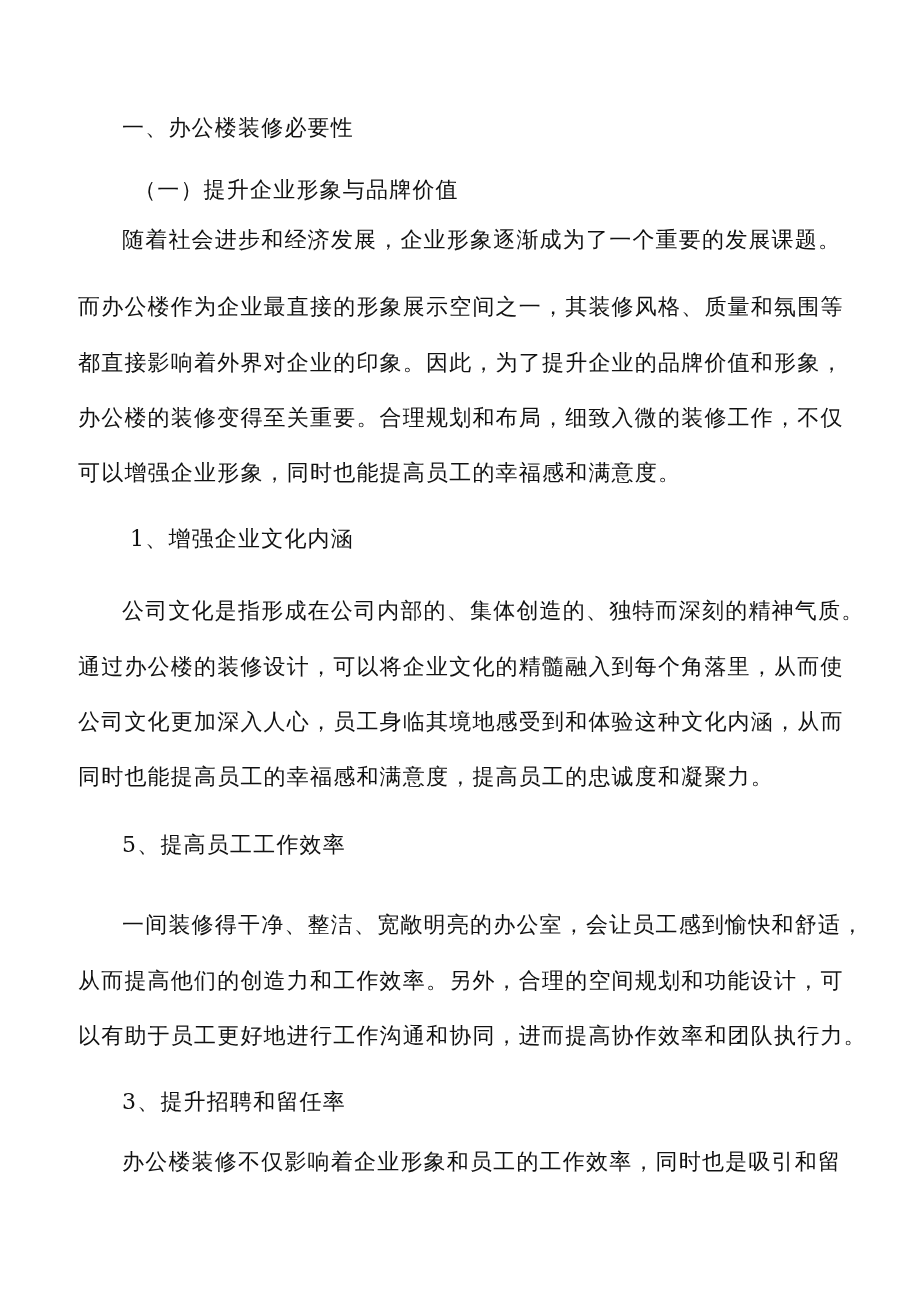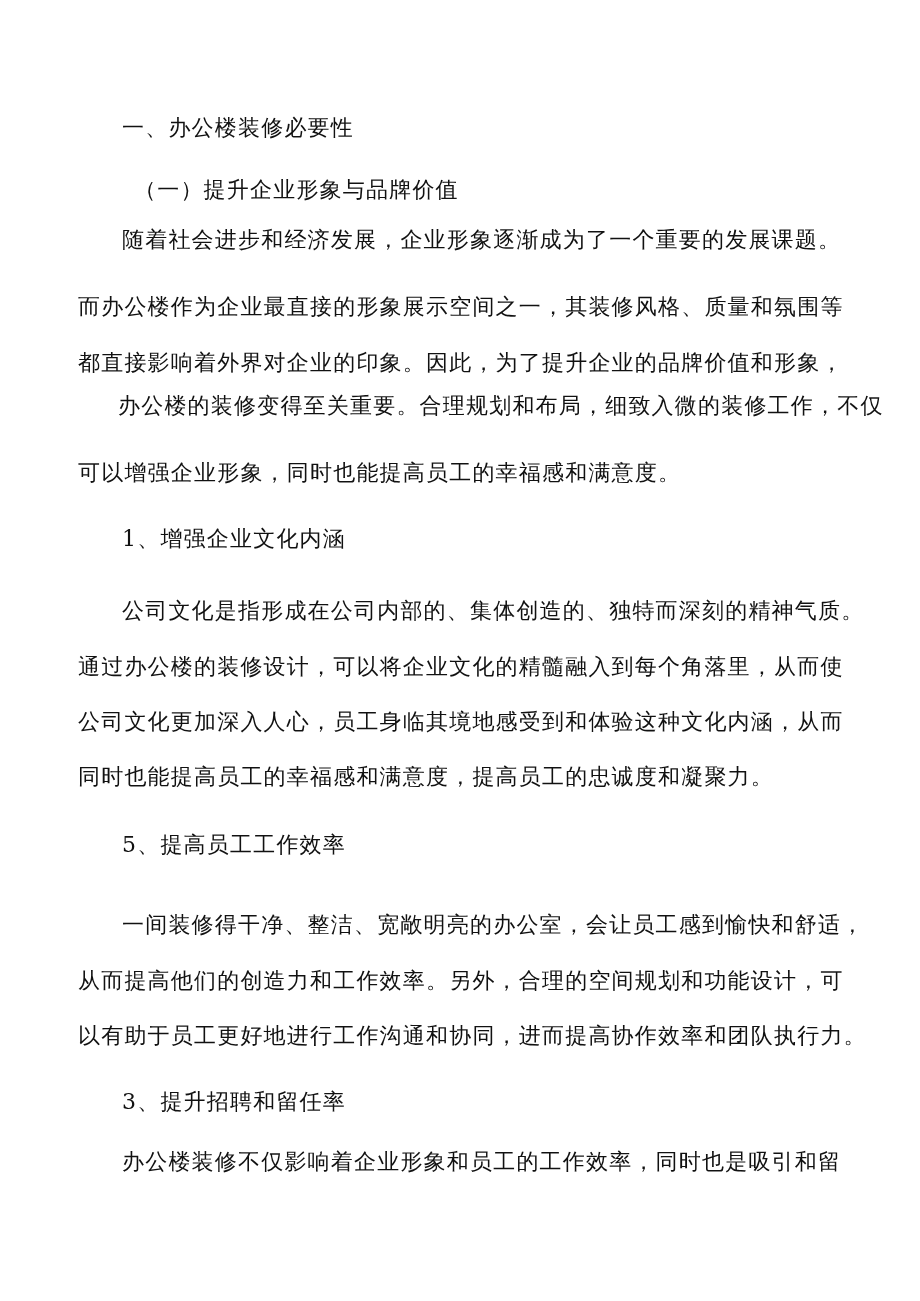--- a/index.html
+++ b/index.html
@@ -29,26 +29,26 @@
 <body>
 
 <div>
   <div class="line l1" style="top:114px;">一、办公楼装修必要性</div>
   <div class="line" style="top:176px; left:134px;">（一）提升企业形象与品牌价值</div>
 
   <div>
     <div class="line l1" style="top:226px;">随着社会进步和经济发展，企业形象逐渐成为了一个重要的发展课题。</div>
     <div class="line l0" style="top:293px;">而办公楼作为企业最直接的形象展示空间之一，其装修风格、质量和氛围等</div>
     <div class="line l0" style="top:349px;">都直接影响着外界对企业的印象。因此，为了提升企业的品牌价值和形象，</div>
-    <div class="line l0" style="top:392px;margin-left:40px;">办公楼的装修变得至关重要。合理规划和布局，细致入微的装修工作，不仅</div>
+    <div class="line l0" style="top:404px;">办公楼的装修变得至关重要。合理规划和布局，细致入微的装修工作，不仅</div>
     <div class="line l0" style="top:459px;">可以增强企业形象，同时也能提高员工的幸福感和满意度。</div>
   </div>
 
   <div>
-    <div class="line l1" style="top:525px;">1、增强企业文化内涵</div>
+    <div class="line l1" style="top:525px;margin-left:8px;">1、增强企业文化内涵</div>
     <div class="line l1" style="top:597px;">公司文化是指形成在公司内部的、集体创造的、独特而深刻的精神气质。</div>
     <div class="line l0" style="top:653px;">通过办公楼的装修设计，可以将企业文化的精髓融入到每个角落里，从而使</div>
     <div class="line l0" style="top:708px;">公司文化更加深入人心，员工身临其境地感受到和体验这种文化内涵，从而</div>
     <div class="line l0" style="top:763px;">同时也能提高员工的幸福感和满意度，提高员工的忠诚度和凝聚力。</div>
   </div>
 
   <div>
     <div class="line l1" style="top:831px;">5、提高员工工作效率</div>
     <div class="line l1" style="top:911px;">一间装修得干净、整洁、宽敞明亮的办公室，会让员工感到愉快和舒适，</div>
     <div class="line l0" style="top:967px;">从而提高他们的创造力和工作效率。另外，合理的空间规划和功能设计，可</div>

